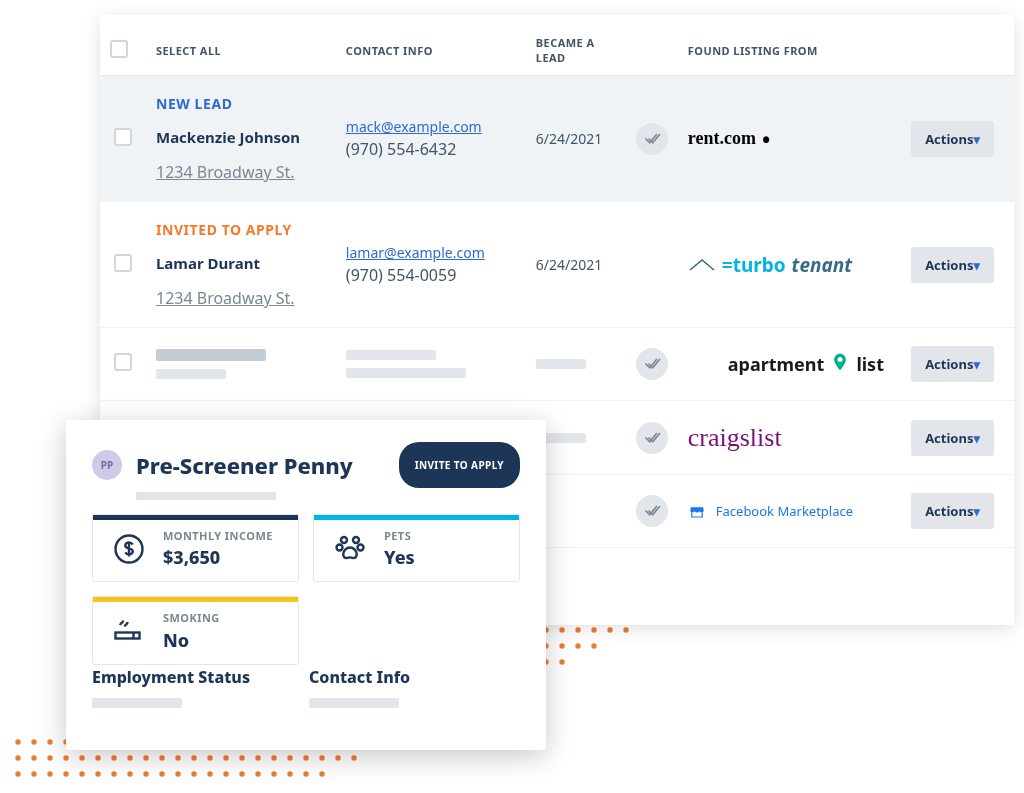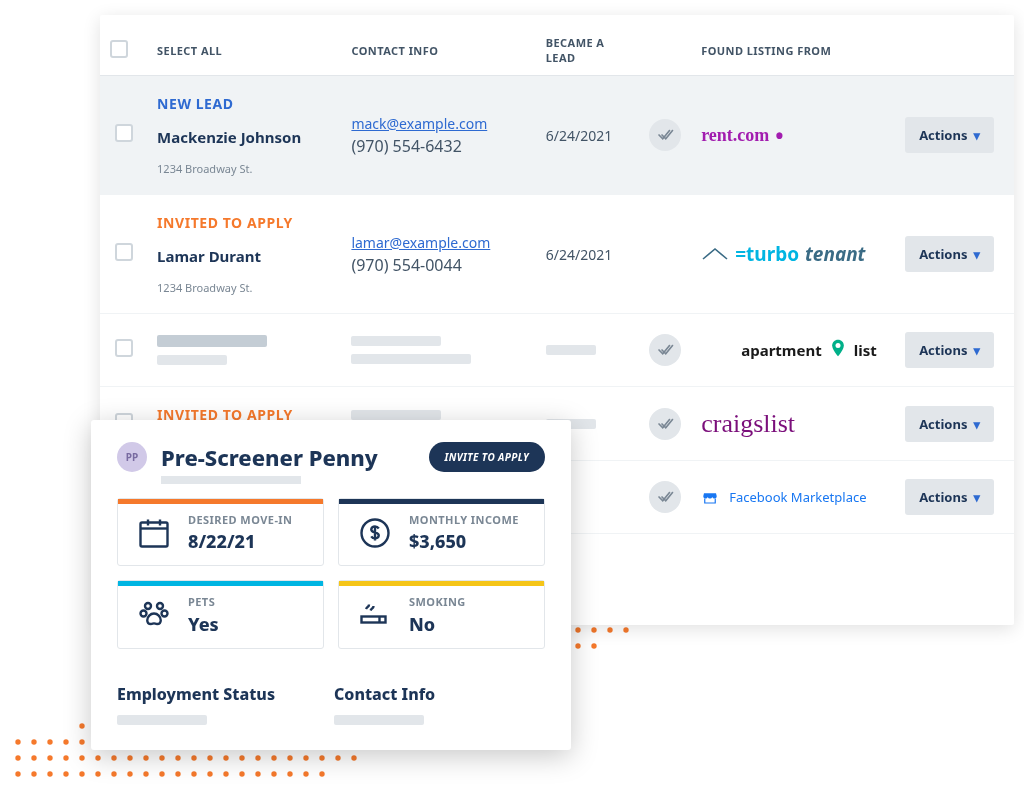--- a/index.html
+++ b/index.html
@@ -49,89 +49,89 @@
   .act-col{width:120px;text-align:right;padding-right:20px!important;}
 
   .cbox{
     display:inline-block;width:18px;height:18px;border:2px solid var(--grey-300);
     border-radius:3px;background:#fff;
   }
   .tag{font-size:14px;font-weight:700;letter-spacing:.04em;text-transform:uppercase;}
   .tag.new{color:var(--blue);}
   .tag.invited{color:var(--orange);}
   .lead-name{font-size:15px;font-weight:700;color:var(--navy);margin:14px 0;}
-  .lead-addr{font-size:11px;color:var(--grey-500);}
+  .lead-addr{font-size:16px;color:var(--grey-500);text-decoration:underline;}
   .link{color:var(--link);text-decoration:underline;}
   .phone{font-size:16px;color:var(--grey-700);margin-top:2px;}
 
   .round-icon{
     width:32px;height:32px;border-radius:50%;background:var(--grey-200);
     display:inline-flex;align-items:center;justify-content:center;color:var(--grey-500);
   }
 
   .actions-btn{
-    display:inline-flex;align-items:center;gap:6px;
+    display:inline-flex;align-items:center;
     background:var(--grey-200);border:none;border-radius:3px;
     padding:9px 14px;font-size:13px;font-weight:700;color:var(--navy);cursor:pointer;
   }
   .actions-btn .caret{color:var(--blue);}
 
   
   .bar{height:12px;border-radius:2px;background:var(--grey-300);display:block;}
   .bar.dk{background:#c4cdd5;}
   .bar.lt{background:var(--grey-200);}
 
   
   .logo{font-size:18px;font-weight:700;display:flex;align-items:center;gap:6px;}
-  .logo.rent{color:#a21caf;font-family:Georgia,serif;text-align:right;}
+  .logo.rent{color:#000000;font-family:Georgia,serif;text-align:right;}
   .logo.turbo{color:#3a6b85;font-style:italic;font-size:19px;}
   .logo.turbo .turbo-blue{color:var(--cyan);font-style:normal;}
-  .logo.aptlist{color:#1a1a1a;font-size:15px;margin-left:40px;}
+  .logo.aptlist{color:#1a1a1a;font-size:18px;margin-left:40px;}
   .logo.aptlist .pin{color:#00b089;}
   .logo.craig{color:#7b0f7b;font-family:"Times New Roman",serif;font-weight:400;font-size:26px;}
   .logo.realtor{color:#1a1a1a;font-family:Georgia,serif;font-size:18px;}
   .logo.realtor .dot{color:#d8232a;}
   .logo.fb{color:#1877f2;font-size:13px;font-weight:400;}
 
   
   .card{
-    position:absolute;left:91px;top:420px;width:480px;height:330px;
+    position:absolute;left:66px;top:420px;width:480px;height:330px;
     background:#fff;border-radius:3px;
     box-shadow:0 6px 28px rgba(0,0,0,.22);
     z-index:10;padding:22px 26px;
   }
   .card-head{display:flex;align-items:center;gap:14px;}
   .avatar{
     width:30px;height:30px;border-radius:50%;background:#d1c9e8;
     display:flex;align-items:center;justify-content:center;
     color:#786aa0;font-size:10px;font-weight:700;
   }
   .card-title{font-size:22px;font-weight:800;color:var(--navy);flex:1;}
   .invite-btn{
     background:var(--navy);color:#fff;border:none;border-radius:20px;
     font-size:10px;font-weight:700;letter-spacing:.04em;
-    padding:8px 16px;cursor:pointer;text-transform:uppercase;font-style:italic;
+    padding:16px 16px;cursor:pointer;text-transform:uppercase;
   }
   .card-sub{margin:4px 0 14px 44px;height:8px;width:140px;background:var(--grey-200);}
 
   .tiles{display:grid;grid-template-columns:1fr 1fr;gap:14px;}
   .tile{
     border:1px solid var(--grey-200);border-radius:3px;position:relative;
     padding:14px 16px 12px;display:flex;align-items:center;gap:14px;
   }
   .tile::before{content:"";position:absolute;left:0;right:0;top:0;height:5px;}
   .tile.t-orange::before{background:var(--orange);}
   .tile.t-navy::before{background:var(--navy);}
   .tile.t-cyan::before{background:var(--cyan);}
   .tile.t-yellow::before{background:var(--yellow);}
   .tile .ticon{width:40px;height:40px;display:flex;align-items:center;justify-content:center;color:var(--navy);}
   .tile .tlabel{font-size:11px;font-weight:700;color:var(--grey-500);letter-spacing:.04em;line-height:1.3;}
   .tile .tval{font-size:18px;font-weight:800;color:var(--navy);margin-top:2px;}
 
-  .sect-row{display:grid;grid-template-columns:1fr 1fr;gap:6px;margin-top:34px;}
+  .sect-row{display:grid;grid-template-columns:1fr 1fr;gap:6px;margin-top:1px;}
   .sect-title{font-size:16px;font-weight:800;color:var(--navy);}
 </style>
 </head>
 <body>
 
 <svg class="dots" viewBox="0 0 720 360">
   <g fill="#f5792c">
       <circle cx="664" cy="40" r="2.7"></circle>
       <circle cx="632" cy="56" r="2.7"></circle>
       <circle cx="648" cy="56" r="2.7"></circle>
@@ -488,21 +488,21 @@
         </tr>
         <tr class="">
           <td class="check-col"><span class="cbox"></span></td>
           <td class="name-col">
             <div class="tag invited">INVITED TO APPLY</div>
             <div class="lead-name">Lamar Durant</div>
             <div class="lead-addr">1234 Broadway St.</div>
           </td>
           <td class="contact-col">
             <div><a class="link">lamar@example.com</a></div>
-            <div class="phone">(970) 554-0044</div>
+            <div class="phone">(970) 554-0059</div>
           </td>
           <td class="date-col"><span>6/24/2021</span></td>
           <td class="icon-col"></td>
           <td class="from-col">
             <div class="logo turbo"><svg width="28" height="18" viewBox="0 0 28 18" style="overflow:visible">
                 <polyline points="2,14 14,4 26,14" fill="none" stroke="#3a6b85" stroke-width="1.6"></polyline>
               </svg><span class="turbo-blue">=turbo</span>tenant</div>
           </td>
           <td class="act-col"><button class="actions-btn">
               <span>Actions</span>
@@ -594,40 +594,20 @@
 
 <div class="card">
   <div class="card-head">
     <div class="avatar">PP</div>
     <div class="card-title">Pre-Screener Penny</div>
     <button class="invite-btn">INVITE TO APPLY</button>
   </div>
   <div class="card-sub"></div>
 
   <div class="tiles">
-    <div class="tile t-orange">
-      <span class="ticon">
-        <svg width="36" height="36" viewBox="0 0 24 24" fill="none" stroke="currentColor" stroke-width="1.6">
-            <rect x="3" y="5" width="18" height="16" rx="1"></rect>
-            <line x1="3" y1="9" x2="21" y2="9"></line>
-            <line x1="8" y1="3" x2="8" y2="7"></line>
-            <line x1="16" y1="3" x2="16" y2="7"></line>
-            <line x1="7" y1="13" x2="7" y2="13" stroke-width="2.4"></line>
-            <line x1="11" y1="13" x2="11" y2="13" stroke-width="2.4"></line>
-            <line x1="15" y1="13" x2="15" y2="13" stroke-width="2.4"></line>
-            <line x1="7" y1="17" x2="7" y2="17" stroke-width="2.4"></line>
-            <line x1="11" y1="17" x2="11" y2="17" stroke-width="2.4"></line>
-            <line x1="15" y1="17" x2="15" y2="17" stroke-width="2.4"></line>
-          </svg>
-      </span>
-      <div>
-        <div class="tlabel">DESIRED MOVE-IN</div>
-        <div class="tval">8/22/21</div>
-      </div>
-    </div>
     <div class="tile t-navy">
       <span class="ticon">
         <svg width="36" height="36" viewBox="0 0 24 24" fill="none" stroke="currentColor" stroke-width="1.6">
             <circle cx="12" cy="12" r="9"></circle>
             <path d="M12 7v10M14.5 9c-.6-.9-1.7-1.4-2.5-1.4-1.4 0-2.5.9-2.5 2s1.1 1.6 2.5 2 2.5.9 2.5 2-1.1 2-2.5 2c-.9 0-1.9-.5-2.5-1.4"></path>
           </svg>
       </span>
       <div>
         <div class="tlabel">MONTHLY INCOME</div>
         <div class="tval">$3,650</div>

